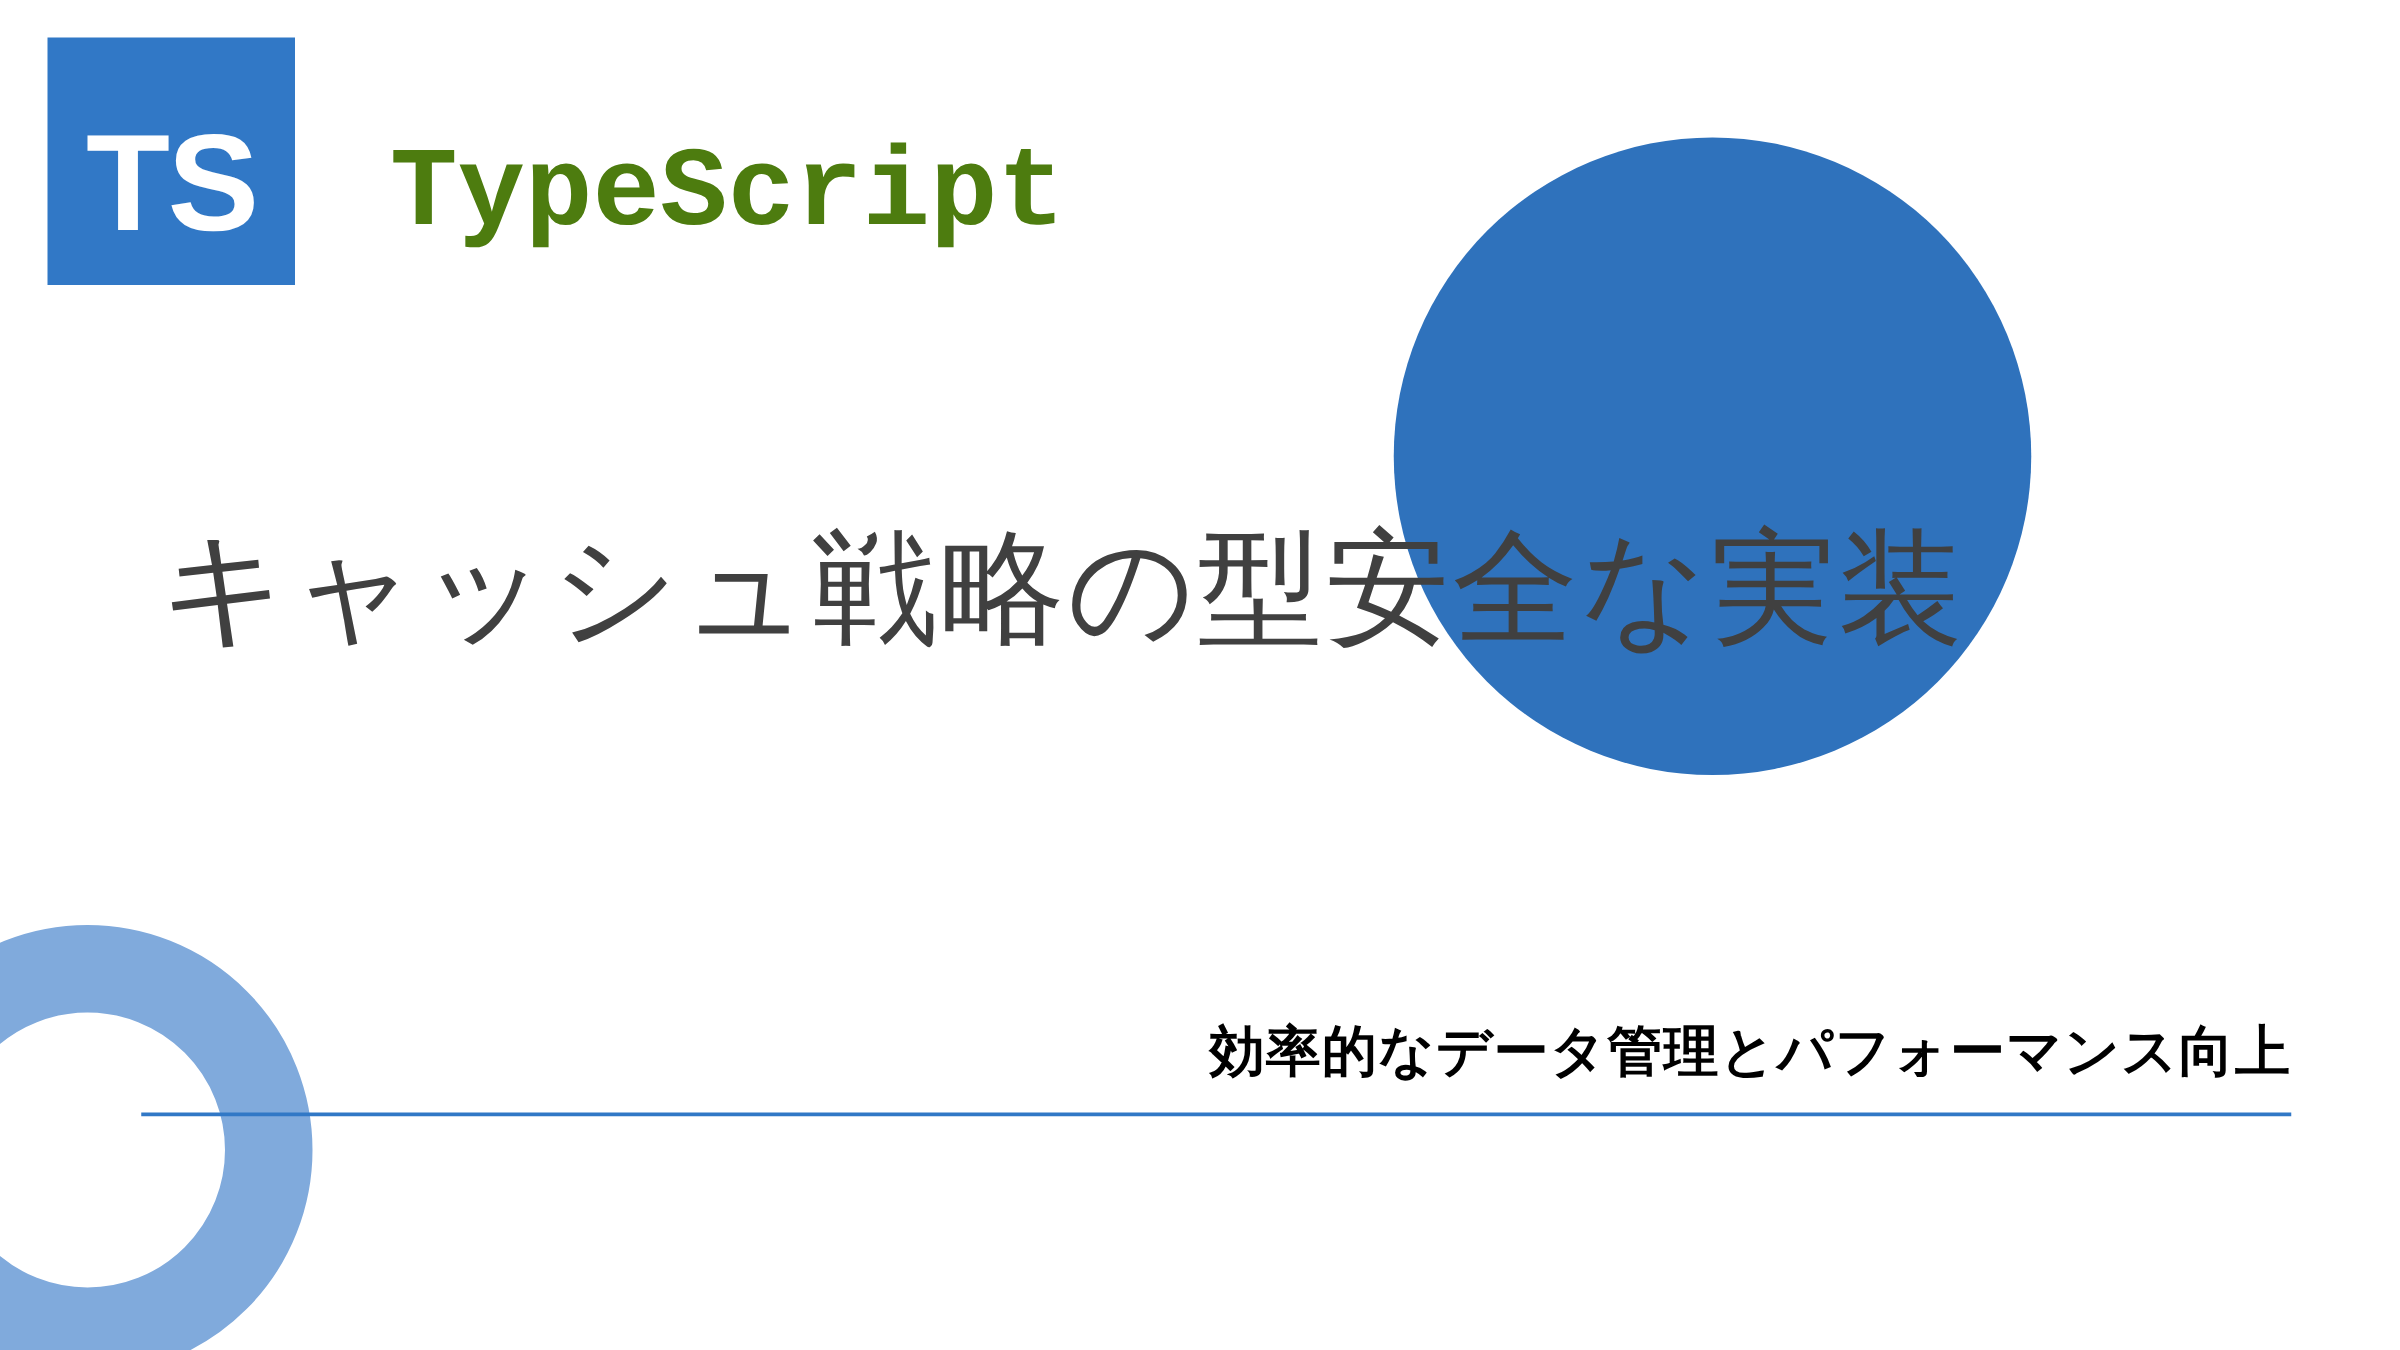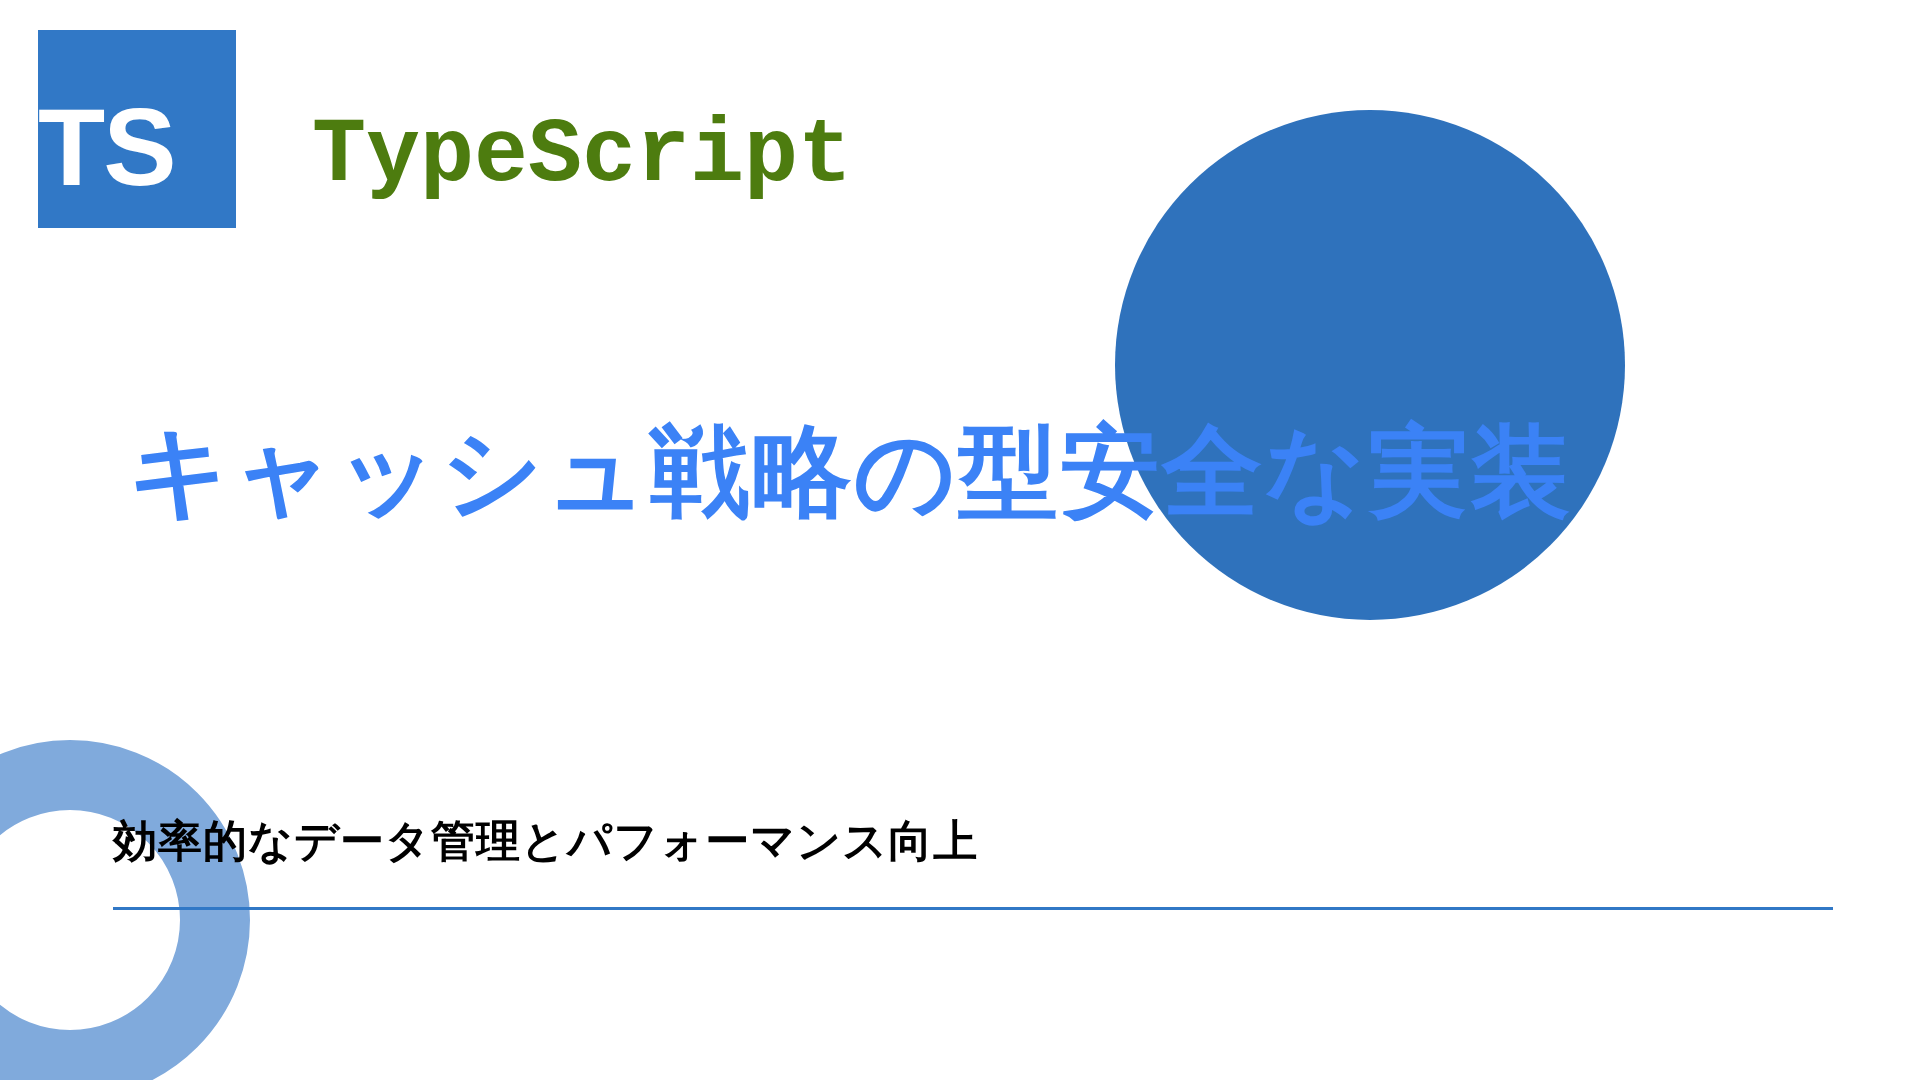--- a/index.html
+++ b/index.html
@@ -19,21 +19,21 @@
     
     .logo-box {
       position: absolute;
       top: 30px;
       left: 38px;
       width: 198px;
       height: 198px;
       background: #3178c6;
       display: flex;
       align-items: flex-end;
-      justify-content: flex-start;
+      justify-content: center;
       padding-bottom: 18px;
     }
     
     .logo-text {
       color: #ffffff;
       font-family: "Helvetica Neue", Arial, sans-serif;
       font-size: 110px;
       font-weight: 700;
       letter-spacing: -2px;
     }
@@ -66,42 +66,43 @@
       height: 360px;
       border: 70px solid #80aadc;
       border-radius: 50%;
     }
     
     .main-title {
       position: absolute;
       top: 394px;
       left: 128px;
       right: 60px;
-      color: #3b82f6;
+      color: #404040;
       font-size: 100px;
-      font-weight: 700;
+      font-weight: 400;
       line-height: 1.55;
       letter-spacing: 2px;
       z-index: 10;
     }
     
     .subtitle-wrapper {
       position: absolute;
       top: 812px;
       left: 113px;
       right: 87px;
       z-index: 10;
     }
     
     .subtitle {
       color: #000000;
       font-size: 44px;
       font-weight: 800;
-      padding-bottom: 36px;
+      padding-bottom: 19px;
       letter-spacing: 1px;
+      text-align: right;
     }
     
     .divider-line {
       width: 100%;
       height: 3px;
       background: #3178c6;
     }
   </style>
 </head>
 <body>

